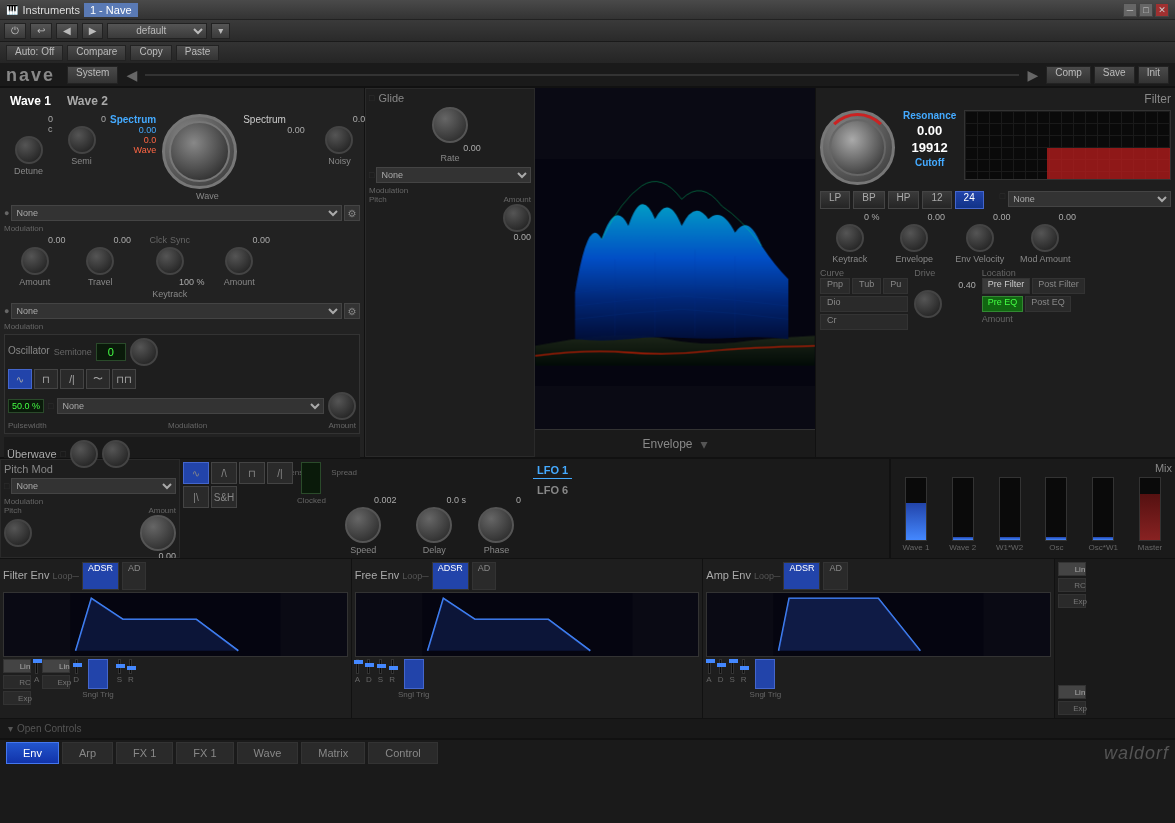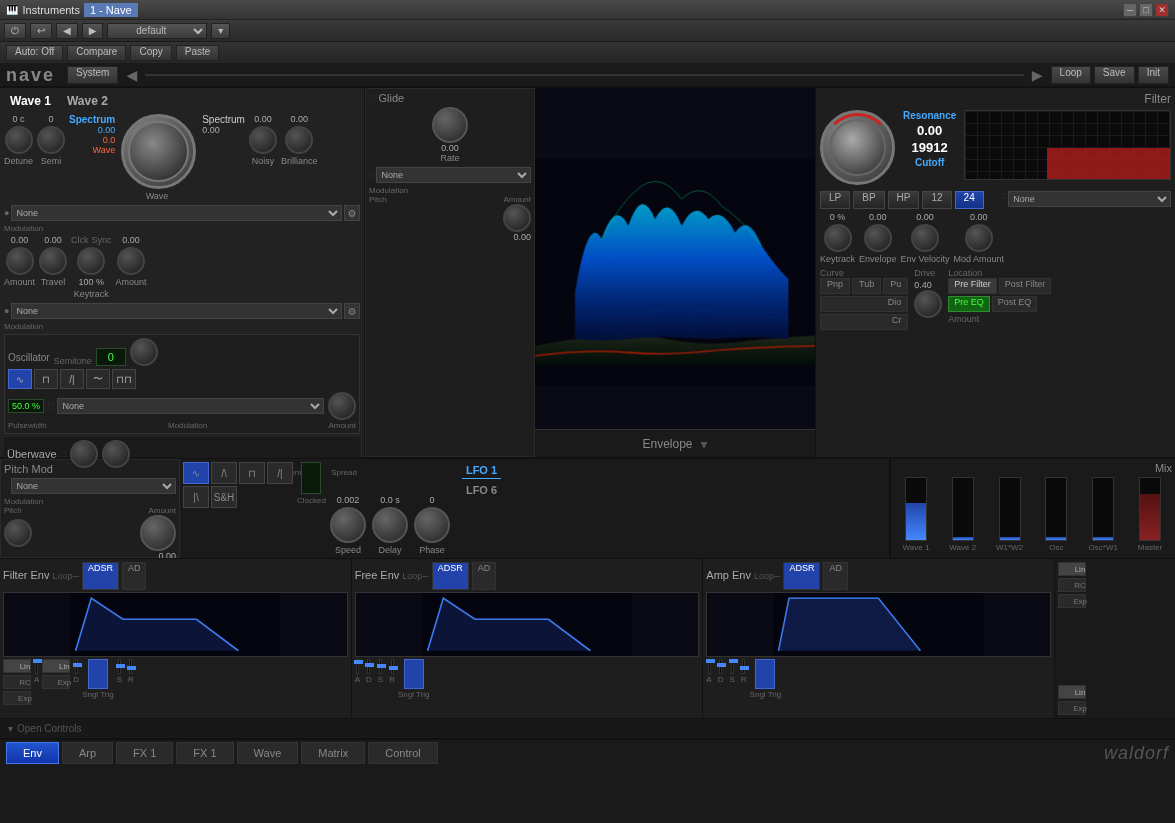--- a/index.html
+++ b/index.html
@@ -184,20 +184,21 @@
     .knob-label {
       font-size: 9px;
       color: #888;
       text-align: center;
       white-space: nowrap;
     }
     .knob-value {
       font-size: 9px;
       color: #aaa;
       text-align: left;
+      margin-left: 44px;
     }
     .knob-value-blue {
       font-size: 9px;
       color: #4af;
       text-align: center;
     }
     .knob-value-red {
       font-size: 9px;
       color: #f64;
       text-align: center;
@@ -674,21 +675,20 @@
       gap: 2px;
     }
     .curve-btn {
       height: 16px;
       padding: 0 6px;
       font-size: 9px;
       background: #2a2a2a;
       border: 1px solid #333;
       color: #888;
       cursor: pointer;
-      text-align: right;
     }
     .location-btns {
       display: flex;
       flex-wrap: wrap;
       gap: 2px;
     }
     .location-btn {
       height: 16px;
       padding: 0 5px;
       font-size: 9px;
@@ -772,21 +772,21 @@
   <div class="toolbar2-btn">Paste</div>
 </div>
 
 <div class="nav-bar">
   <div class="nav-title">nave</div>
   <div class="nav-btn">System</div>
   <div class="nav-arrow">◀</div>
   <div style="flex:1; height:2px; background:#333;"></div>
   <div class="nav-arrow">▶</div>
   <div class="nav-right-btns">
-    <div class="nav-btn">Loop</div>
+    <div class="nav-btn">Comp</div>
     <div class="nav-btn">Save</div>
     <div class="nav-btn">Init</div>
   </div>
 </div>
 
 <div class="synth-body">
 
   <div class="top-section">
 
     <div class="wave-panel">
@@ -878,21 +878,21 @@
       <div class="mod-row">
         <span style="font-size:9px;color:#666;">●</span>
         <select class="mod-select">
           <option>None</option>
         </select>
         <div class="mod-btn">⚙</div>
       </div>
       <div style="font-size:8px;color:#666;">Modulation</div>
 
       <div class="osc-section">
-        <div style="display:flex; align-items:flex-end; gap:4px; margin-bottom:3px;">
+        <div style="display:flex; align-items:center; gap:4px; margin-bottom:3px;">
           <span class="osc-title">Oscillator</span>
           <span style="font-size:9px;color:#666;">Semitone</span>
           <div class="semitone-display">0</div>
           <div class="knob knob-sm"></div>
         </div>
         <div class="osc-waves">
           <div class="osc-wave-btn active">∿</div>
           <div class="osc-wave-btn">⊓</div>
           <div class="osc-wave-btn">/|</div>
           <div class="osc-wave-btn">〜</div>

